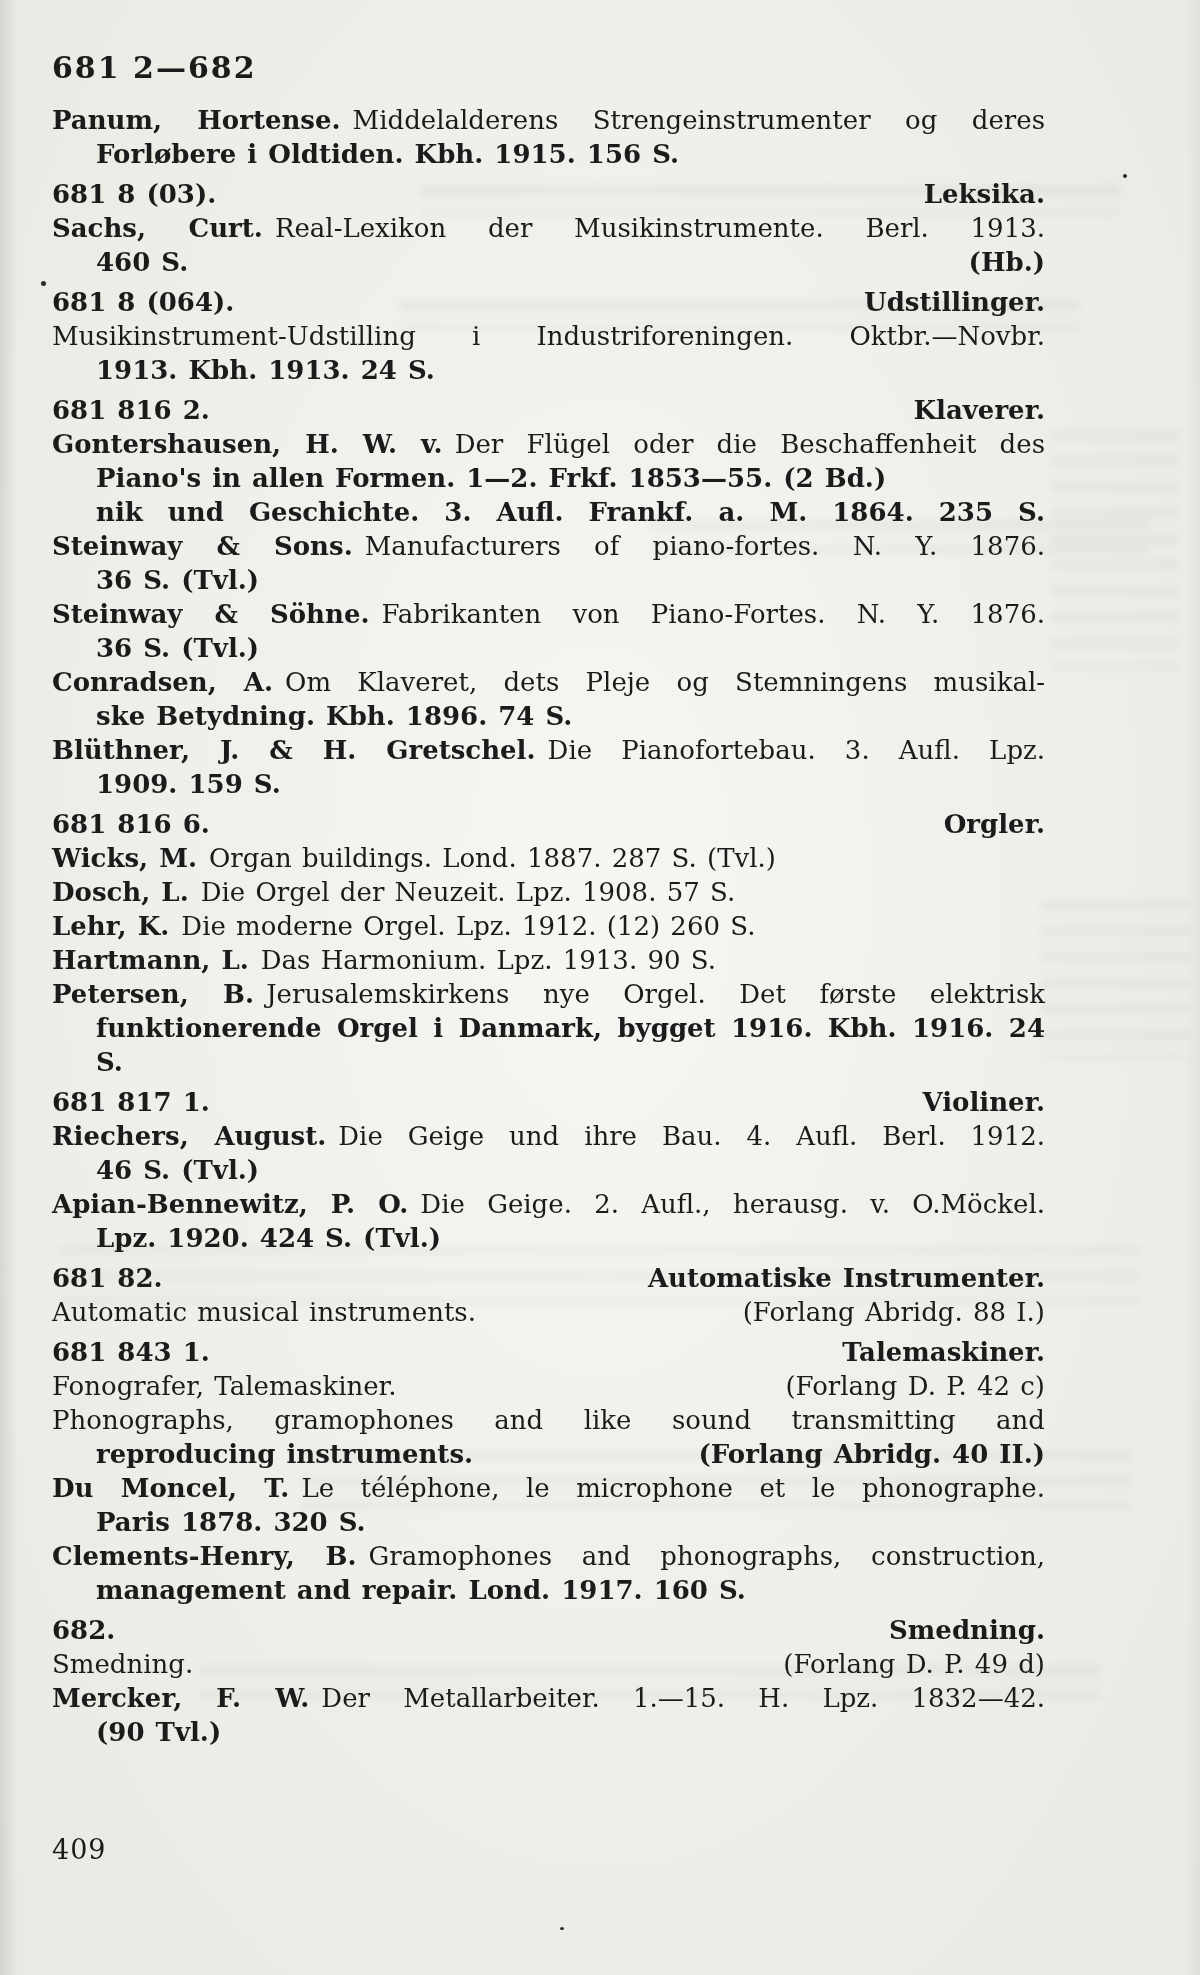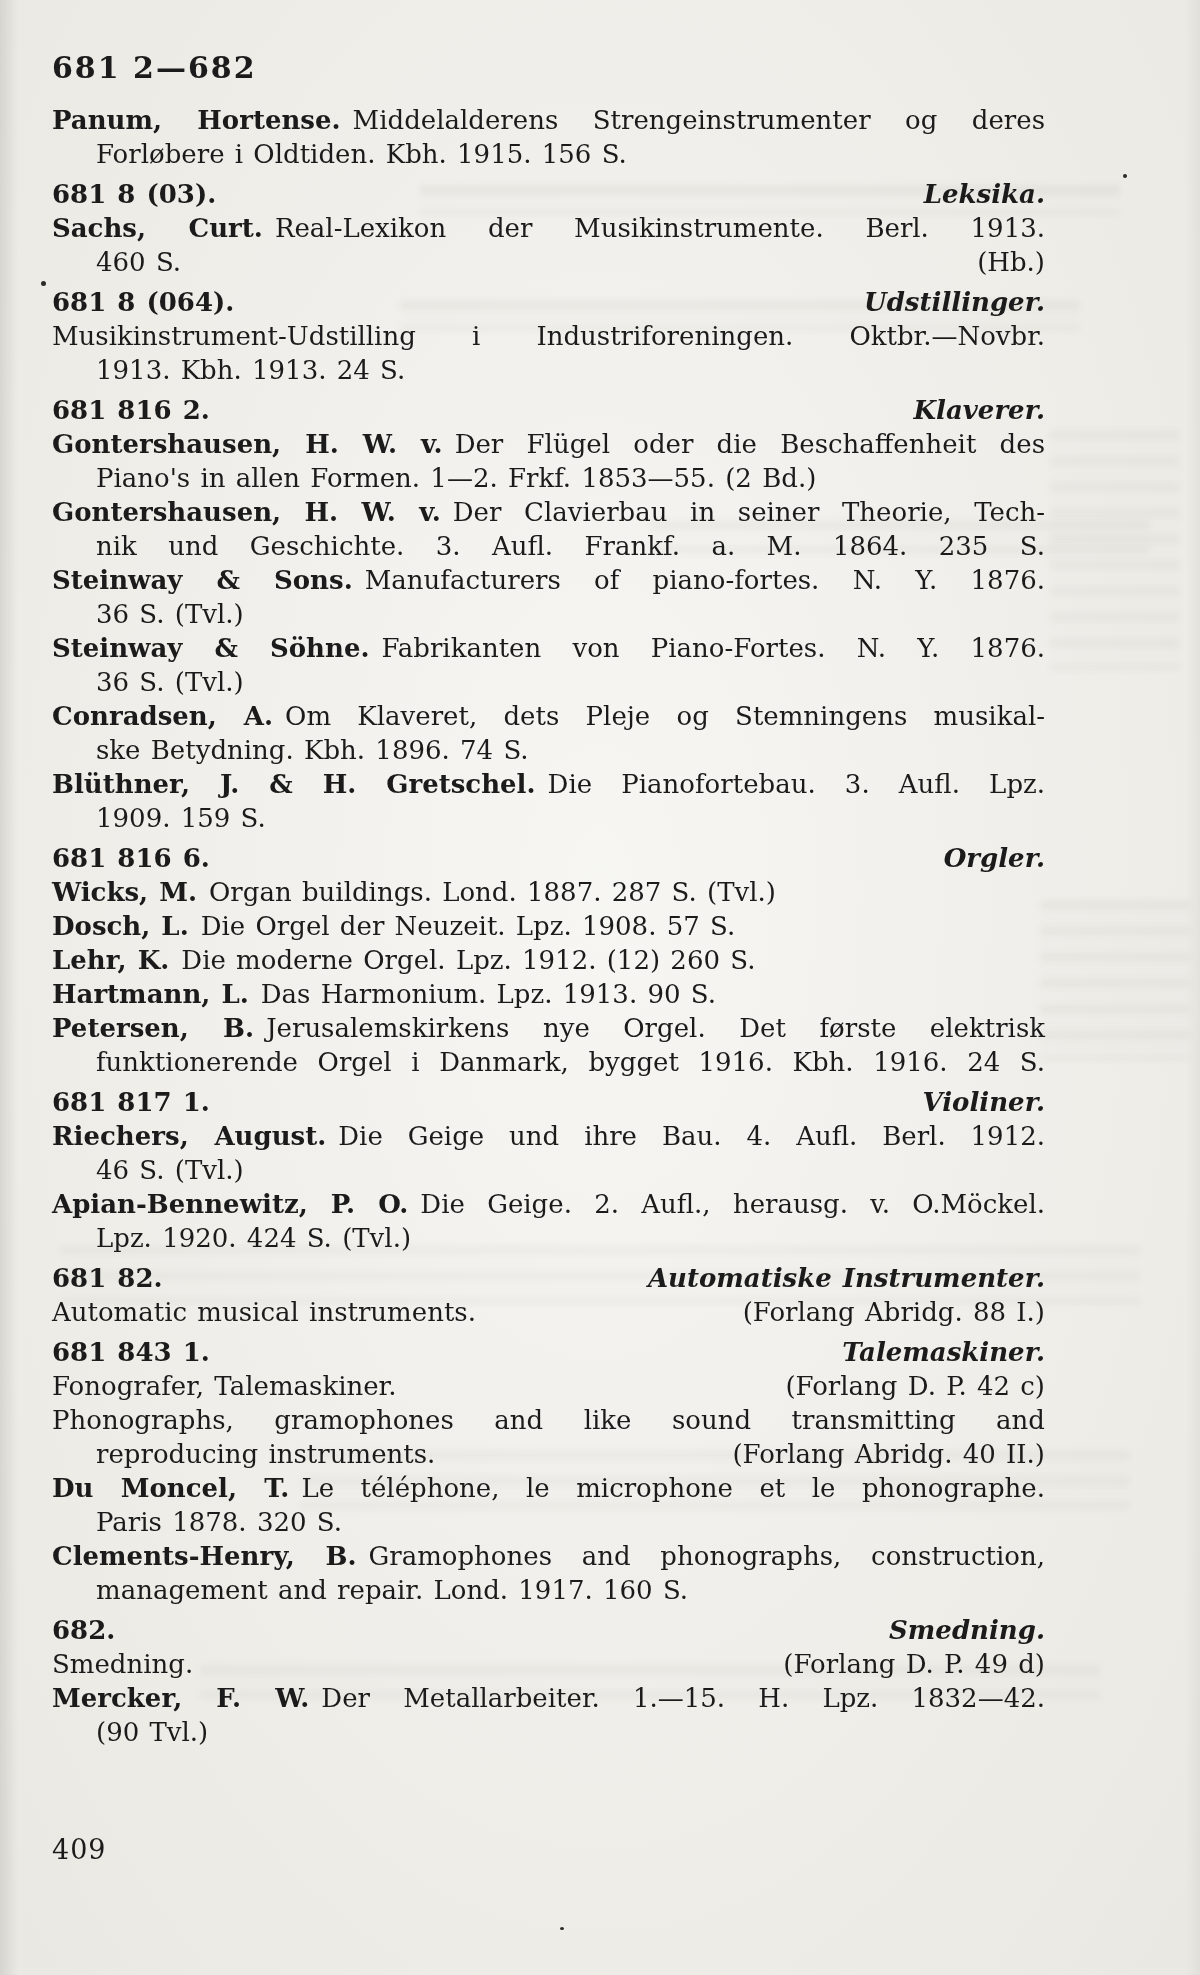--- a/index.html
+++ b/index.html
@@ -18,27 +18,27 @@
   }
   .page-header{
     position:absolute;left:52px;top:50px;width:993px;
     text-align:left;font-weight:bold;font-size:30px;letter-spacing:2px;
   }
   .text-block{
     position:absolute;left:52px;top:103px;width:993px;
     font-size:26px;line-height:34px;word-spacing:2px;
   }
   .row{min-height:34px;}
-  .row.ind{padding-left:44px;}
+  .row.ind{padding-left:44px;font-weight:bold;}
   .row.just{text-align:justify;text-align-last:justify;}
   .row.head{margin-top:6px;}
   .row.split{display:flex;justify-content:space-between;align-items:center;}
   .lead{font-weight:bold;margin-right:12px;}
   .rightcell{white-space:nowrap;margin-left:12px;}
-  .rightcell.rb{font-weight:bold;font-style:italic;}
+  .rightcell.rb{font-weight:bold;}
   .page-number{
     position:absolute;left:52px;top:1834px;width:993px;text-align:left;
     font-size:27px;letter-spacing:1px;
   }
   .ghost{
     position:absolute;pointer-events:none;filter:blur(3px);
     background:repeating-linear-gradient(180deg,
       rgba(110,115,100,0.16) 0 10px, rgba(110,115,100,0.02) 10px 26px);
   }
   .speck{position:absolute;background:#2a2a28;border-radius:50%;pointer-events:none;}
@@ -79,21 +79,20 @@
       <span class="rightcell rb">Udstillinger.</span>
     </div>
     <div class="row just"><span><span>Musikinstrument-Udstilling i Industriforeningen. Oktbr.—Novbr.</span></span></div>
     <div class="row ind"><span><span>1913. Kbh. 1913. 24 S.</span></span></div>
     <div class="row head split">
       <span><span class="lead">681 816 2.</span></span>
       <span class="rightcell rb">Klaverer.</span>
     </div>
     <div class="row just"><span><span class="lead">Gontershausen, H. W. v.</span><span>Der Flügel oder die Beschaffenheit des</span></span></div>
     <div class="row ind"><span><span>Piano's in allen Formen. 1—2. Frkf. 1853—55. (2 Bd.)</span></span></div>
-    <div class="row just"><span><span class="lead">Gontershausen, H. W. v.</span><span>Der Clavierbau in seiner Theorie, Tech-</span></span></div>
     <div class="row ind just"><span><span>nik und Geschichte. 3. Aufl. Frankf. a. M. 1864. 235 S.</span></span></div>
     <div class="row just"><span><span class="lead">Steinway &amp; Sons.</span><span>Manufacturers of piano-fortes. N. Y. 1876.</span></span></div>
     <div class="row ind"><span><span>36 S. (Tvl.)</span></span></div>
     <div class="row just"><span><span class="lead">Steinway &amp; Söhne.</span><span>Fabrikanten von Piano-Fortes. N. Y. 1876.</span></span></div>
     <div class="row ind"><span><span>36 S. (Tvl.)</span></span></div>
     <div class="row just"><span><span class="lead">Conradsen, A.</span><span>Om Klaveret, dets Pleje og Stemningens musikal-</span></span></div>
     <div class="row ind"><span><span>ske Betydning. Kbh. 1896. 74 S.</span></span></div>
     <div class="row just"><span><span class="lead">Blüthner, J. &amp; H. Gretschel.</span><span>Die Pianofortebau. 3. Aufl. Lpz.</span></span></div>
     <div class="row ind"><span><span>1909. 159 S.</span></span></div>
     <div class="row head split">

